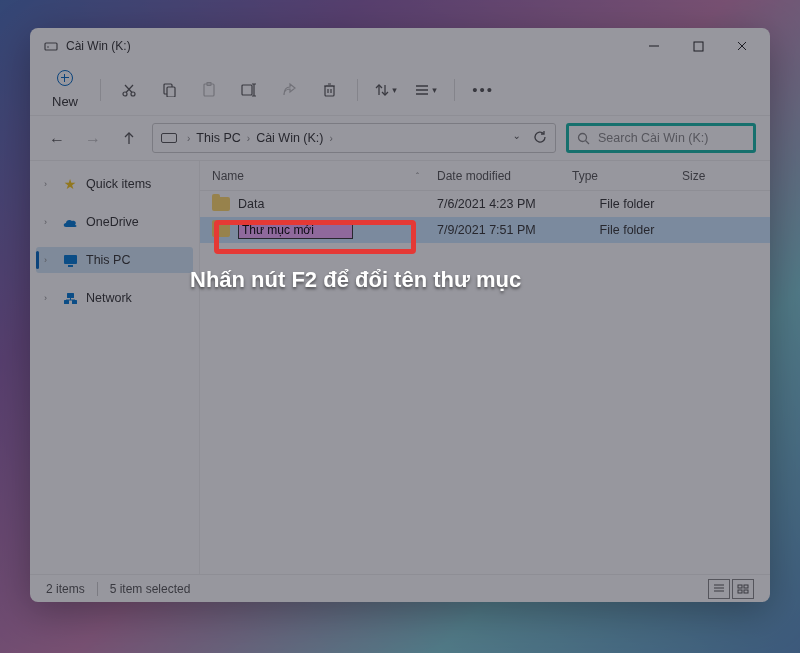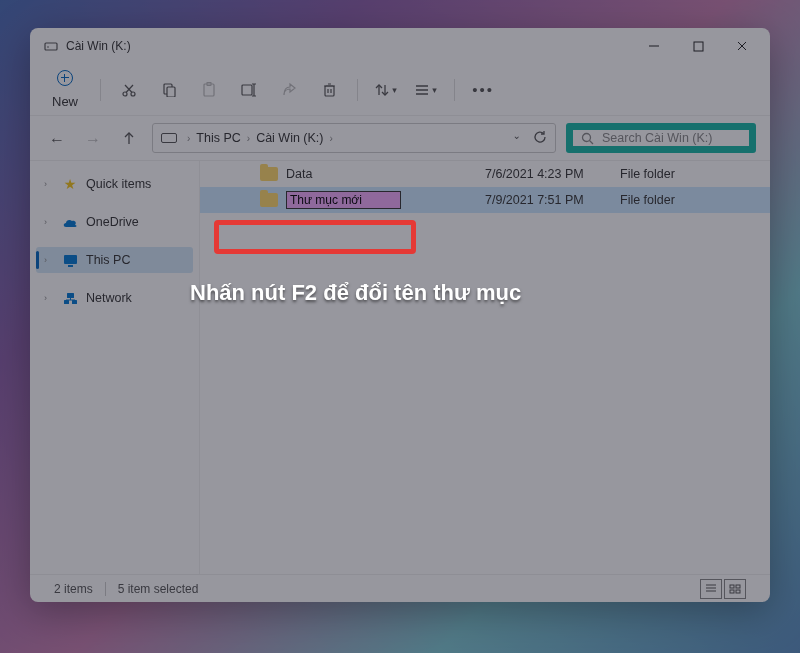--- a/index.html
+++ b/index.html
@@ -92,21 +92,21 @@
     font-size: 12.5px;
     color: #333;
     gap: 6px;
   }
   .breadcrumb .drive-ic { width:16px;height:10px;border:1px solid #555;border-radius:2px;position:relative;margin-right:4px;}
   .breadcrumb .sep { color:#888; font-size:10px;}
   .bc-right { margin-left:auto; display:flex; gap:12px; color:#555; font-size:13px;}
   .searchbox {
     width: 190px;
     height: 30px;
-    border: 7px solid #14b8a6;
+    border: 3px solid #14b8a6;
     border-radius: 3px;
     display: flex;
     align-items: center;
     padding: 0 8px;
     font-size: 12.5px;
     color: #888;
     gap: 8px;
   }
   .body { flex:1; display:flex; overflow:hidden; border-top:1px solid #eee;}
   .sidebar {
@@ -131,23 +131,23 @@
     border-bottom:1px solid #eee; color:#555; font-size:12px;
   }
   .col-headers .c-name { flex:0 0 225px; display:flex; align-items:center; gap:6px;}
   .col-headers .c-date { flex:0 0 135px;}
   .col-headers .c-type { flex:0 0 110px;}
   .col-headers .c-size { flex:1;}
   .row {
     height: 26px; display:flex; align-items:center; padding:0 12px;
   }
   .row.selected { background:#cce8ff;}
-  .row .c-name { flex:0 0 225px; display:flex; align-items:center; gap:8px;margin-left:48px;}
+  .row .c-name { flex:0 0 225px; display:flex; align-items:center; gap:8px;}
   .row .c-date { flex:0 0 135px;}
-  .row .c-type { flex:0 0 110px;}
+  .row .c-type { flex:0 0 110px;text-align:center;}
   .row .c-size { flex:1;}
   .folder-ic {
     width:18px; height:14px; background:#ffd96a; border-radius:1px 2px 2px 2px;
     position:relative;
   }
   .folder-ic::before {
     content:''; position:absolute; top:-3px; left:0; width:8px; height:4px;
     background:#ffd96a; border-radius:2px 2px 0 0;
   }
   .rename-input {
@@ -158,21 +158,21 @@
     position:absolute; border:5px solid #e53935; border-radius:4px;
     z-index:10; pointer-events:none;
   }
   .annotation {
     position:absolute; z-index:20; color:#fff; font-weight:700;
     font-size:22px; text-shadow:0 2px 3px rgba(0,0,0,0.5);
     white-space:nowrap;
   }
   .statusbar {
     height:28px; border-top:1px solid #eee; display:flex; align-items:center;
-    padding:0 24px; font-size:12px; color:#555; gap:4px;
+    padding:0 16px; font-size:12px; color:#555; gap:4px;
   }
   .statusbar .ssep { width:1px; height:14px; background:#ccc; margin:0 8px;}
   .statusbar .view-btns { margin-left:auto; display:flex; gap:2px;}
   .view-btn { width:22px; height:20px; border:1px solid #888; display:flex;align-items:center;justify-content:center; font-size:11px;}
 </style>
 </head>
 <body>
 
 <div class="window">
 
@@ -350,20 +350,29 @@
               <rect x="9" y="8" width="5" height="4" rx="0.5" fill="#0078d4"></rect>
               <line x1="7.5" y1="6" x2="7.5" y2="8" stroke="#0078d4"></line>
               <line x1="3" y1="8" x2="12" y2="8" stroke="#0078d4"></line>
             </svg>
         </span>
         <span>Network</span>
       </div>
     </div>
 
     <div class="content">
+      <div class="col-headers">
+        <div class="c-name">
+          <span>Name</span>
+          <span style="font-size:9px;color:#888;margin-left:auto;margin-right:18px;">ˆ</span>
+        </div>
+        <div class="c-date">Date modified</div>
+        <div class="c-type">Type</div>
+        <div class="c-size">Size</div>
+      </div>
 
       <div class="row">
         <div class="c-name">
           <span class="folder-ic"></span>
           <span>Data</span>
         </div>
         <div class="c-date">7/6/2021 4:23 PM</div>
         <div class="c-type">File folder</div>
         <div class="c-size"></div>
       </div>
@@ -400,15 +409,15 @@
             <rect x="7" y="6" width="4" height="3"></rect>
           </svg>
       </div>
     </div>
   </div>
 
 </div>
 
 <div class="red-highlight" style="left:214px; top:220px; width:202px; height:34px;"></div>
 
-<div class="annotation" style="left:190px; top:280px;">Nhấn nút F2 để đổi tên thư mục</div>
+<div class="annotation" style="left:190px; top:267px;">Nhấn nút F2 để đổi tên thư mục</div>
 
 <div class="dark-overlay"></div>
 
 </body></html>

